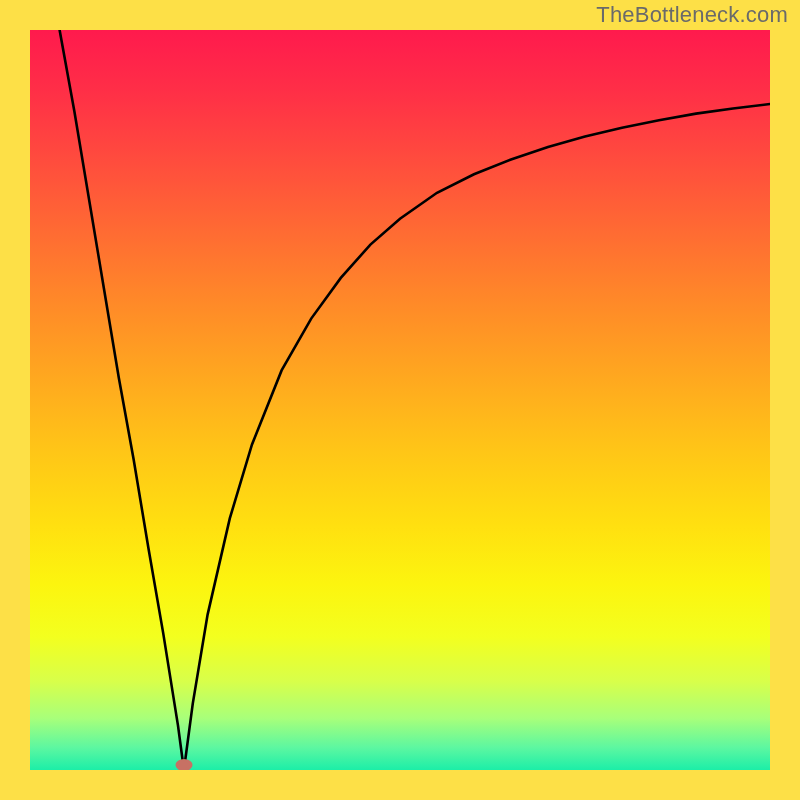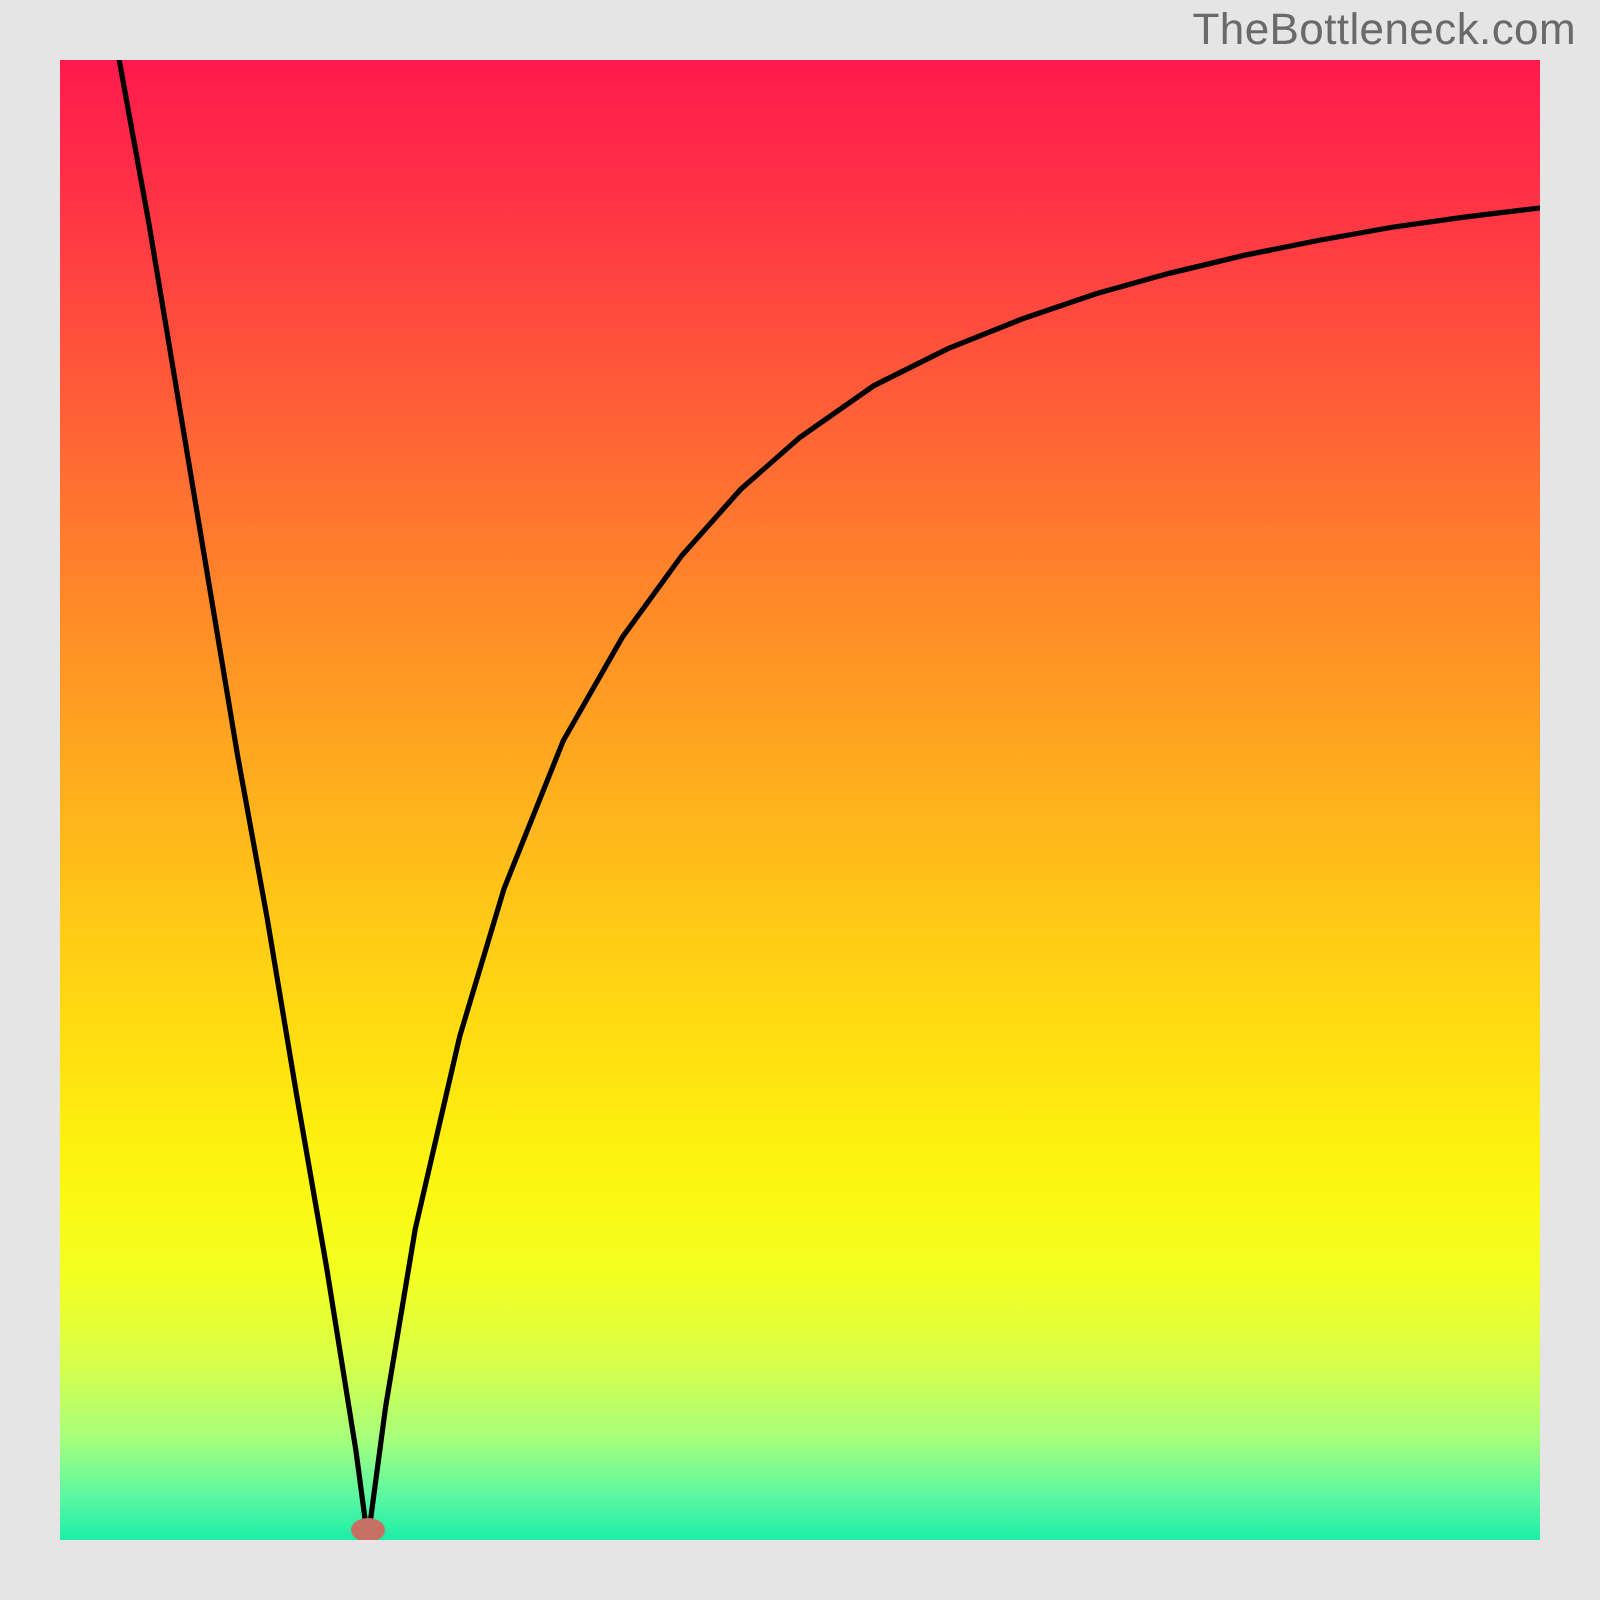--- a/index.html
+++ b/index.html
@@ -8,21 +8,21 @@
     width: 800px;
     height: 800px;
     background: #000;
     overflow: hidden;
     font-family: Arial, Helvetica, sans-serif;
   }
   .frame {
     position: relative;
     width: 800px;
     height: 800px;
-    background: #e5e5e5;
+    background: #fde047;
   }
   .attribution {
     position: absolute;
     top: 2px;
     right: 12px;
     color: #6a6a6a;
     font-size: 22px;
     font-weight: 500;
     letter-spacing: 0.2px;
     z-index: 10;

